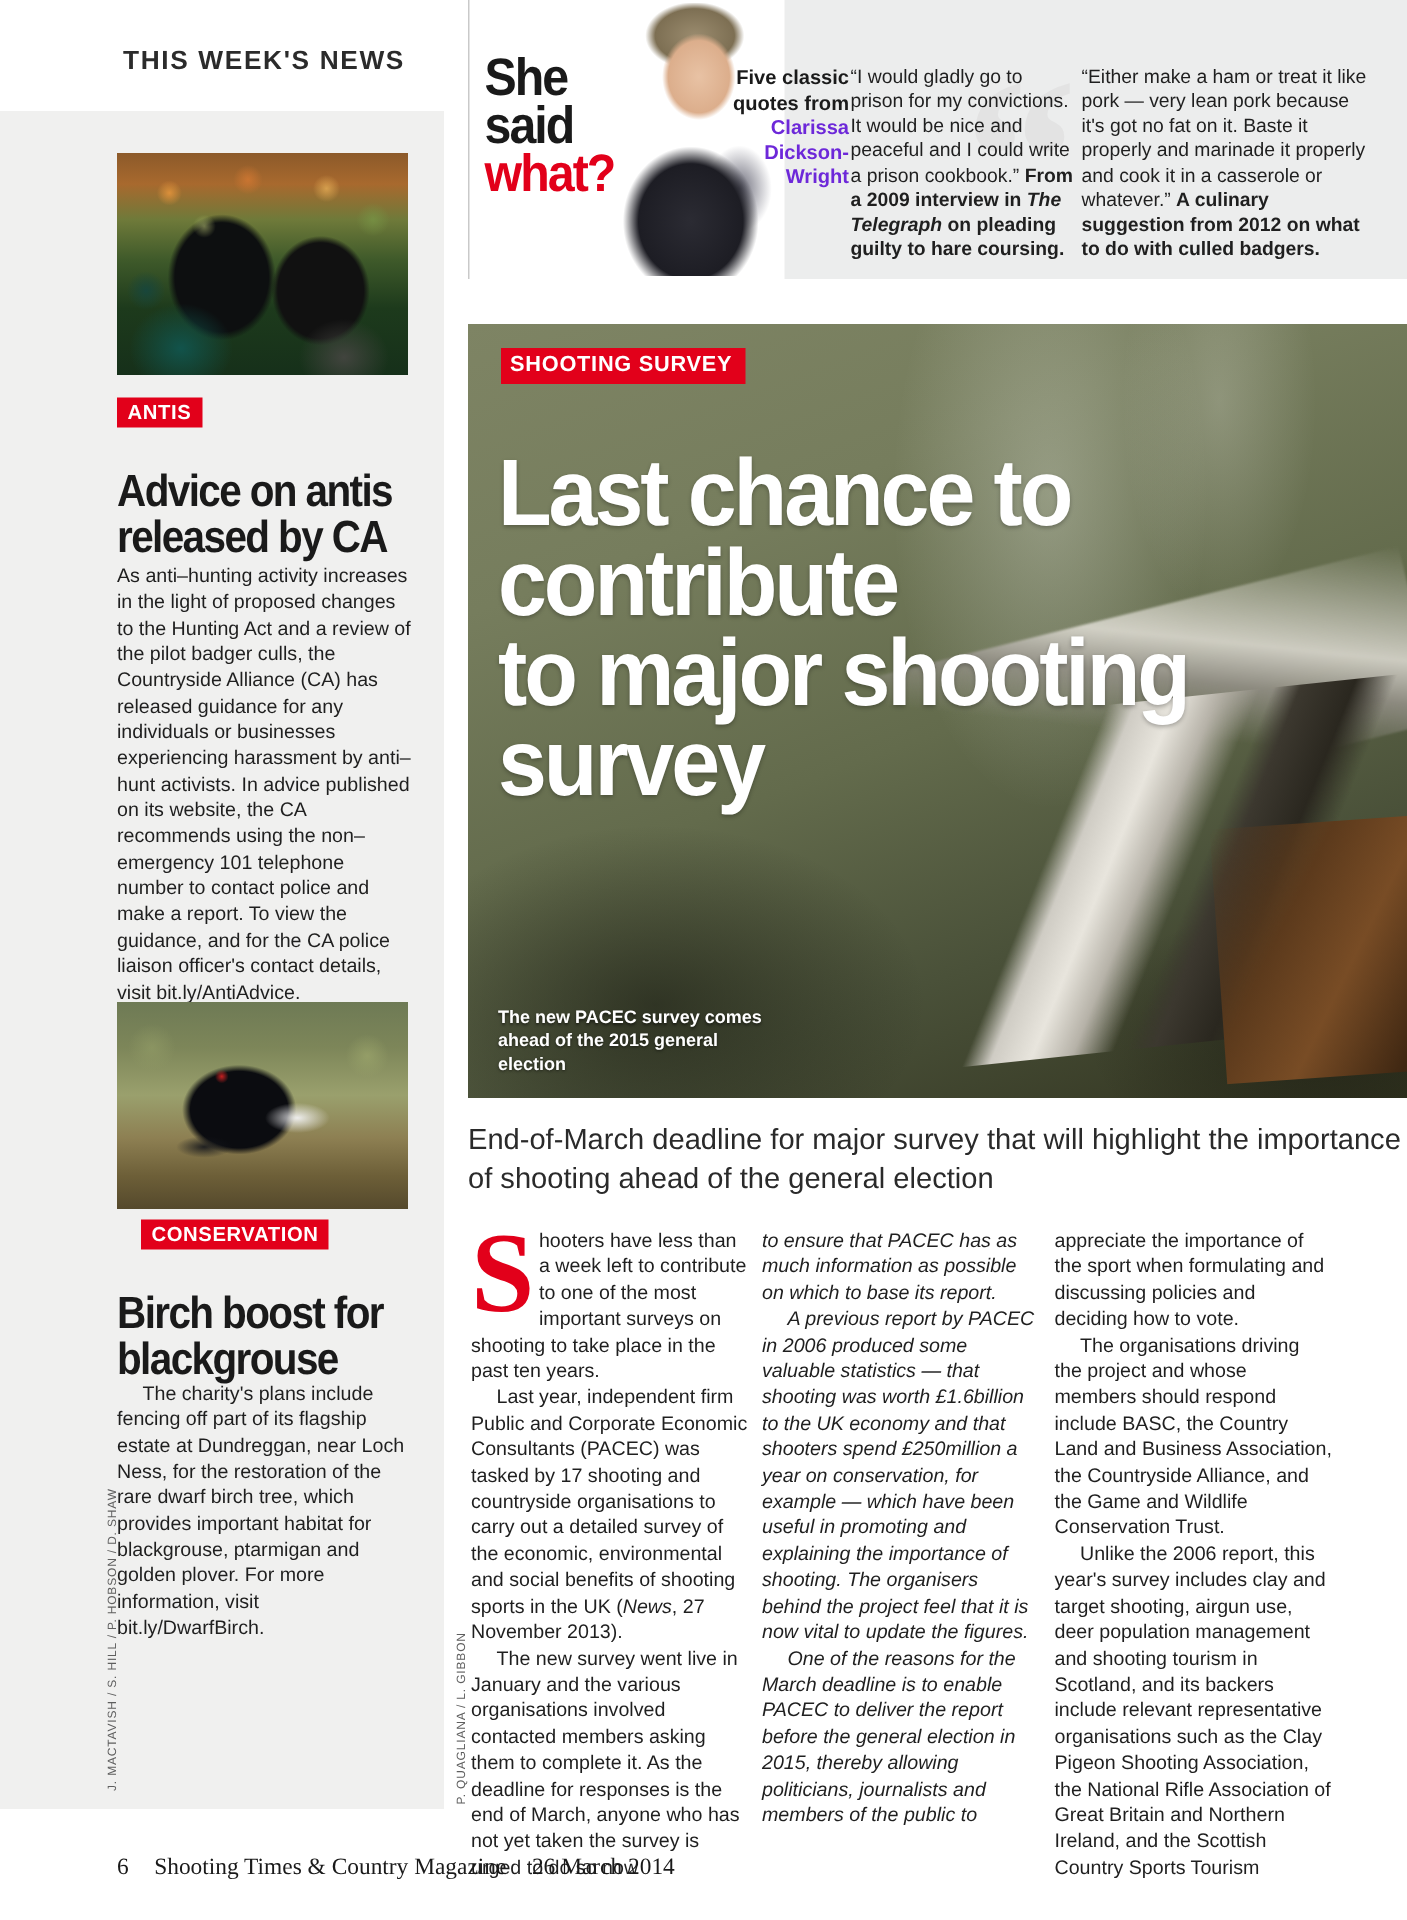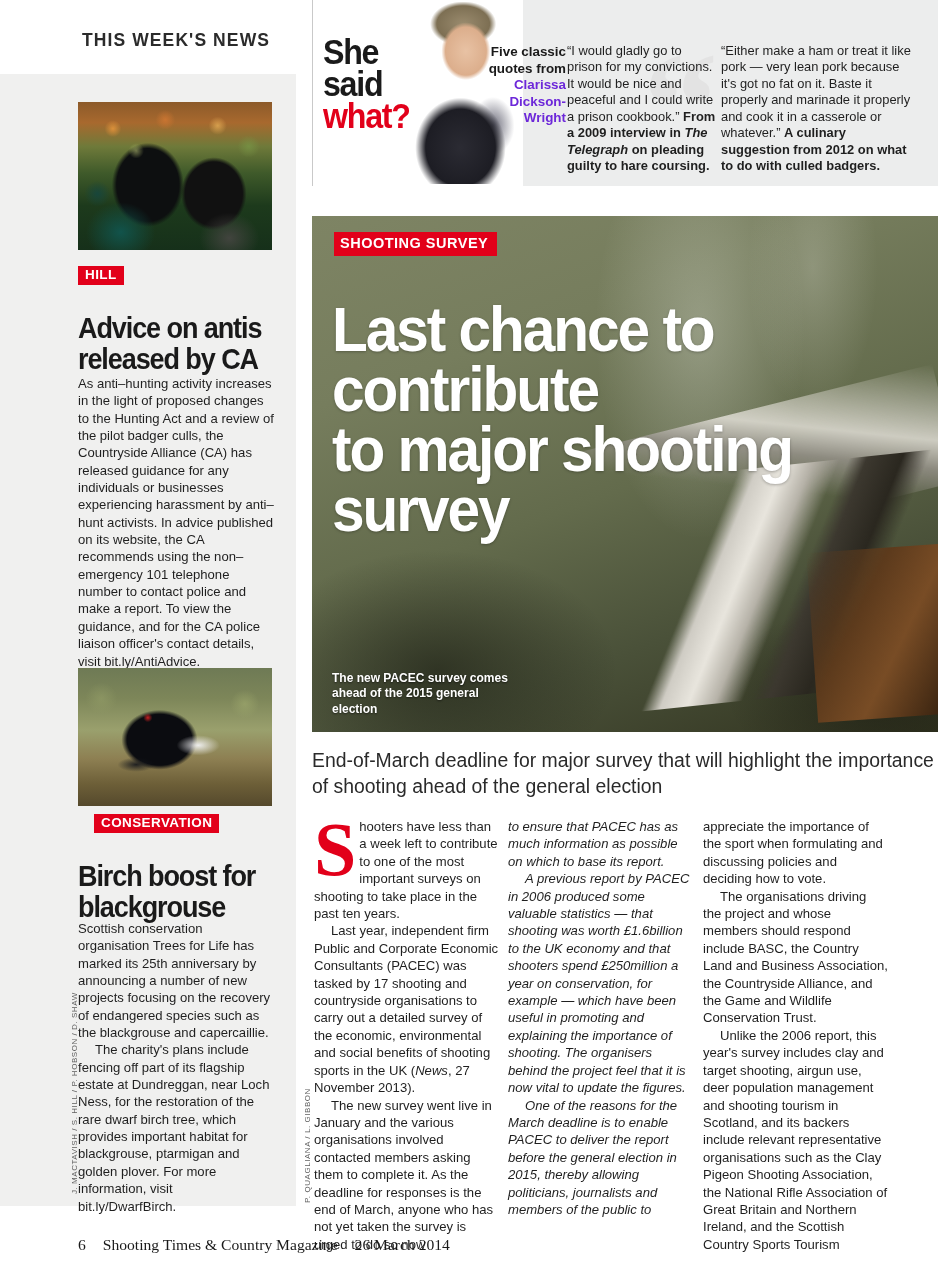--- a/index.html
+++ b/index.html
@@ -306,35 +306,34 @@
 
 <div id="sidebar"></div>
 
 <div id="kicker-news">THIS WEEK'S NEWS</div>
 
 <div class="side-photo" id="photo-antis">
   <div class="blur"></div>
 </div>
 
 <div id="tag-antis-wrap">
-  <span class="tag">HILL</span>
+  <span class="tag">ANTIS</span>
 </div>
 <h2 class="side-head" id="head-antis">Advice on antis released by CA</h2>
 <div class="side-body" id="body-antis">As anti–hunting activity increases in the light of proposed changes to the Hunting Act and a review of the pilot badger culls, the Countryside Alliance (CA) has released guidance for any individuals or businesses experiencing harassment by anti–hunt activists. In advice published on its website, the CA recommends using the non–emergency 101 telephone number to contact police and make a report. To view the guidance, and for the CA police liaison officer's contact details, visit bit.ly/AntiAdvice.</div>
 
 <div class="side-photo" id="photo-grouse">
   <div class="blur"></div>
 </div>
 
 <div id="tag-cons-wrap">
   <span class="tag">CONSERVATION</span>
 </div>
 <h2 class="side-head" id="head-cons">Birch boost for blackgrouse</h2>
 <div class="side-body" id="body-cons">
-  <p style="margin:0">Scottish conservation organisation Trees for Life has marked its 25th anniversary by announcing a number of new projects focusing on the recovery of endangered species such as the blackgrouse and capercaillie.</p>
   <p style="margin:0;text-indent:17px">The charity's plans include fencing off part of its flagship estate at Dundreggan, near Loch Ness, for the restoration of the rare dwarf birch tree, which provides important habitat for blackgrouse, ptarmigan and golden plover. For more information, visit bit.ly/DwarfBirch.</p>
 </div>
 
 <div class="vcredit" id="credit-left">J. MACTAVISH / S. HILL / P. HOBSON / D. SHAW</div>
 
 <div id="quote-strip">
   <div class="white-left"></div>
   <div id="quote-q">“</div>
 
   <div id="shesaid">

